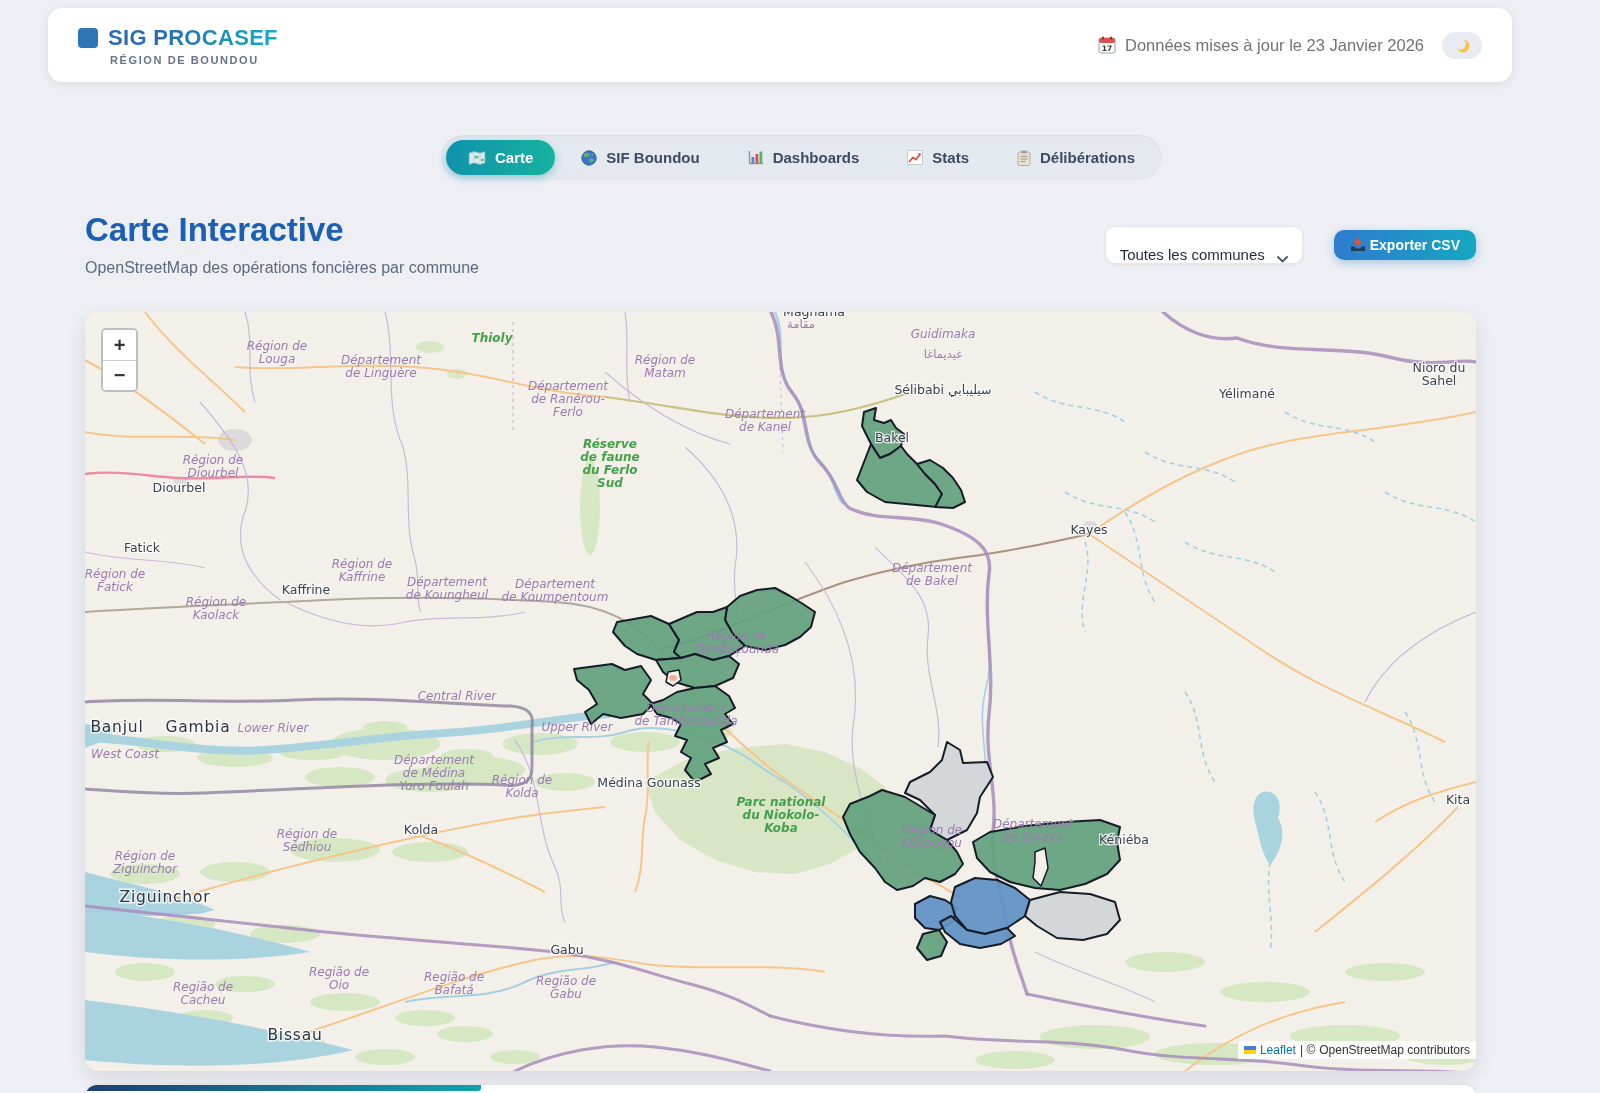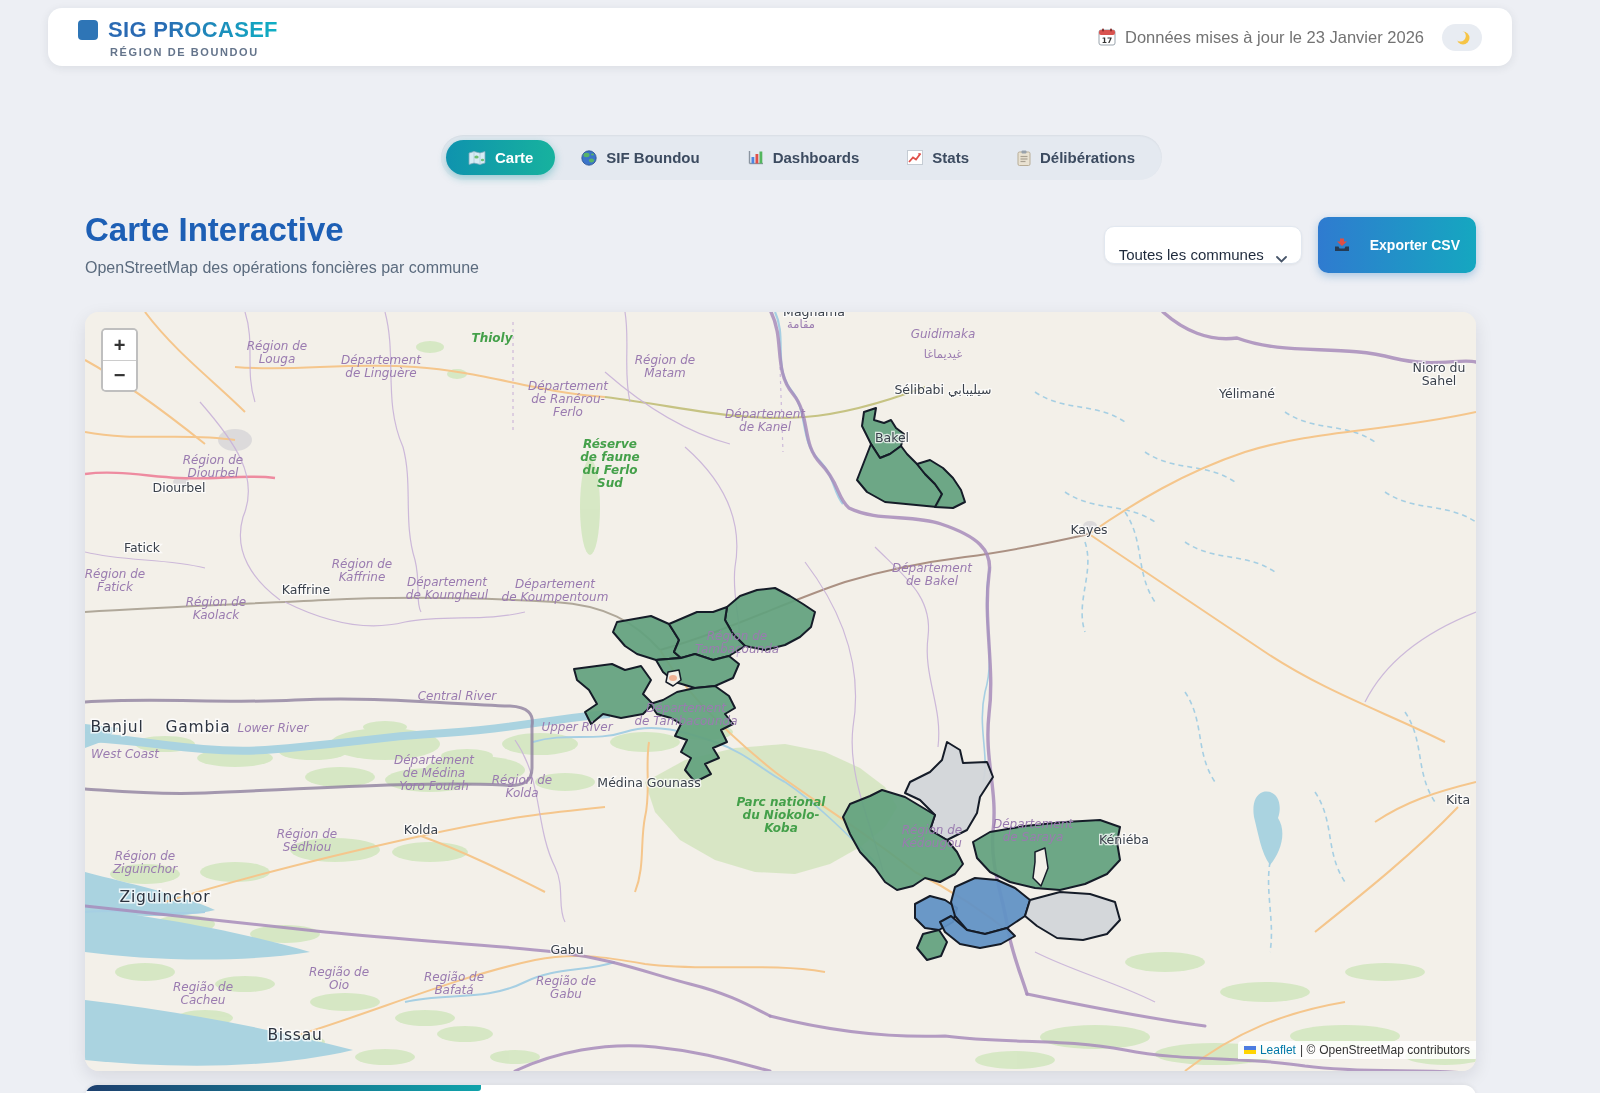--- a/index.html
+++ b/index.html
@@ -5,21 +5,21 @@
   * { box-sizing: border-box; }
   html,body { margin:0; padding:0; }
   body {
     width:1600px; height:1093px; position:relative; overflow:hidden;
     background:#edeff4;
     font-family:"Liberation Sans", sans-serif;
   }
 
   
   .header-card {
-    position:absolute; left:48px; top:8px; width:1464px; height:58px;
+    position:absolute; left:48px; top:8px; width:1464px; height:74px;
     background:#ffffff; border-radius:14px;
     box-shadow:0 2px 10px rgba(30,41,59,.09);
     display:flex; align-items:center; justify-content:space-between;
     padding:16px 30px;
   }
   .logo-block { display:flex; flex-direction:column; }
   .logo-row { display:flex; align-items:center; gap:10px; }
   .logo-square { width:20px; height:20px; background:#2e75b6; border-radius:4px; }
   .logo-text {
     font-size:22px; font-weight:bold; letter-spacing:.3px;
@@ -54,23 +54,23 @@
   .page-head { position:absolute; top:212px; left:85px; width:1391px; display:flex; justify-content:space-between; align-items:center; }
   .page-title { font-size:33px; font-weight:bold; color:#1d5fb5; margin:0; line-height:1.1; }
   .page-sub { font-size:16px; color:#5b6b7e; margin-top:11px; }
   .controls { display:flex; gap:16px; align-items:center; }
   .select {
     height:38px; background:#fff; border:1px solid #e2e8f0; border-radius:10px;
     padding:0 14px; font-size:15px; color:#1e293b; display:flex; align-items:flex-end; gap:12px;
     box-shadow:0 1px 3px rgba(0,0,0,.06); cursor:pointer;
   }
   .export-btn {
-    height:56px; background:linear-gradient(90deg,#2f7bd0,#15a7c0); border:none; border-radius:10px;
-    color:#fff; font-weight:bold; font-size:14px; padding:0 16px; display:flex; align-items:center; gap:20px;
-    box-shadow:0 3px 8px rgba(40,120,190,.35); font-family:inherit; cursor:pointer;
+    height:30px; background:linear-gradient(90deg,#2f7bd0,#15a7c0); border:none; border-radius:10px;
+    color:#fff; font-weight:bold; font-size:14px; padding:0 16px; display:flex; align-items:center; gap:4px;
+    box-shadow:0 3px 8px rgba(40,120,190,.35); font-family:inherit; cursor:pointer;margin-left:15px;
   }
 
   
   .map-card {
     position:absolute; left:85px; top:312px; width:1391px; height:759px;
     border-radius:14px; overflow:hidden; background:#f3f0e9;
     box-shadow:0 6px 18px rgba(15,23,42,.10);
   }
   .map-card svg.basemap { position:absolute; inset:0; width:100%; height:100%; }
   .zoom-ctl {

